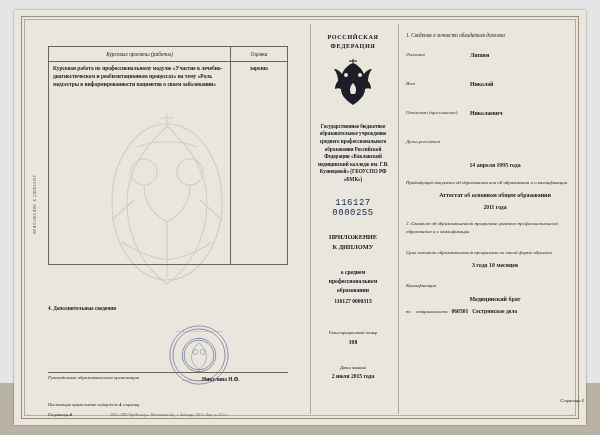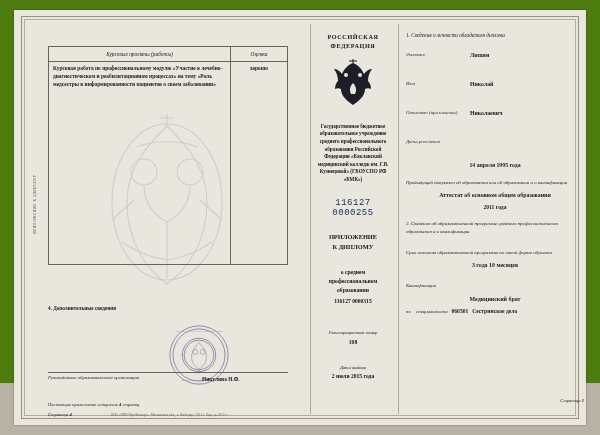--- a/index.html
+++ b/index.html
@@ -10,21 +10,21 @@
     width: 600px;
     height: 435px;
     background: #b9b3a6;
     font-family: "Liberation Serif", serif;
     overflow: hidden;
   }
   .page {
     position: relative;
     width: 600px;
     height: 383px;
-    background: #4d7c0f;
+    background: #e5e5e5;
   }
   .sheet {
     position: absolute;
     left: 14px;
     top: 10px;
     width: 572px;
     height: 415px;
     background: #e9e6de;
     box-shadow: 0 0 2px rgba(0,0,0,0.4);
   }

